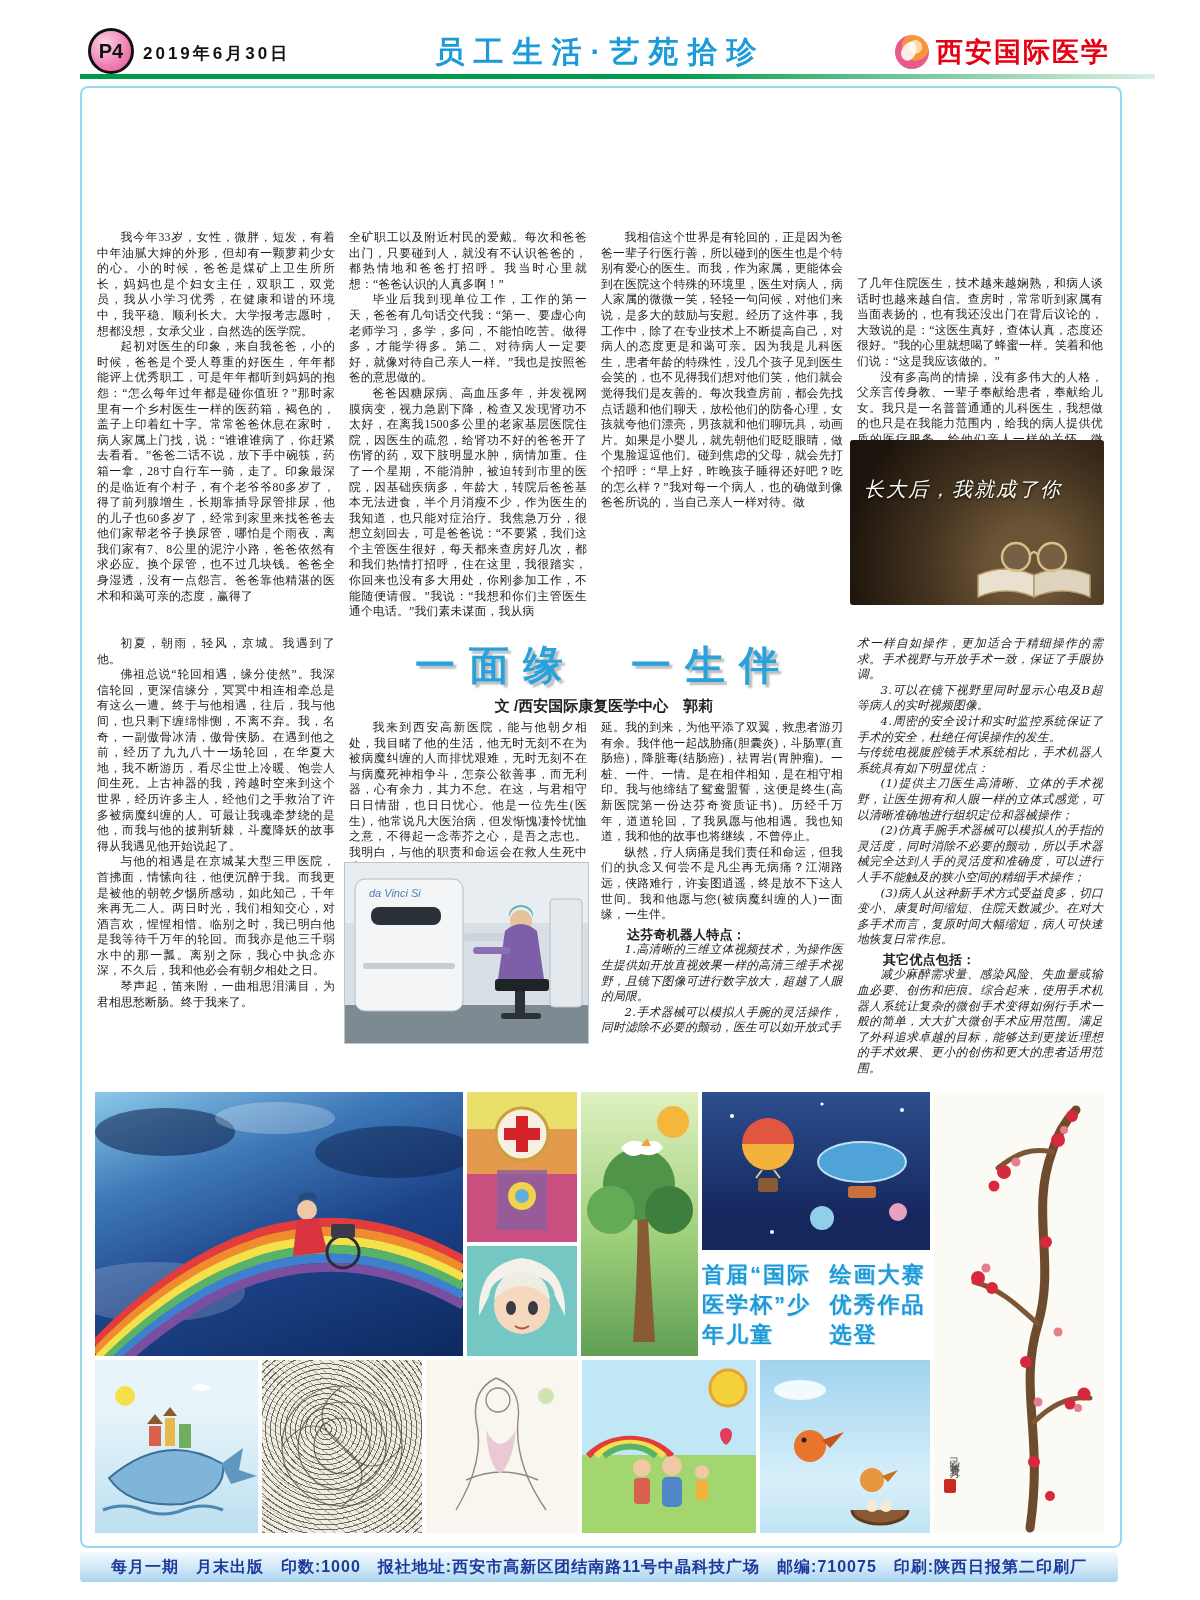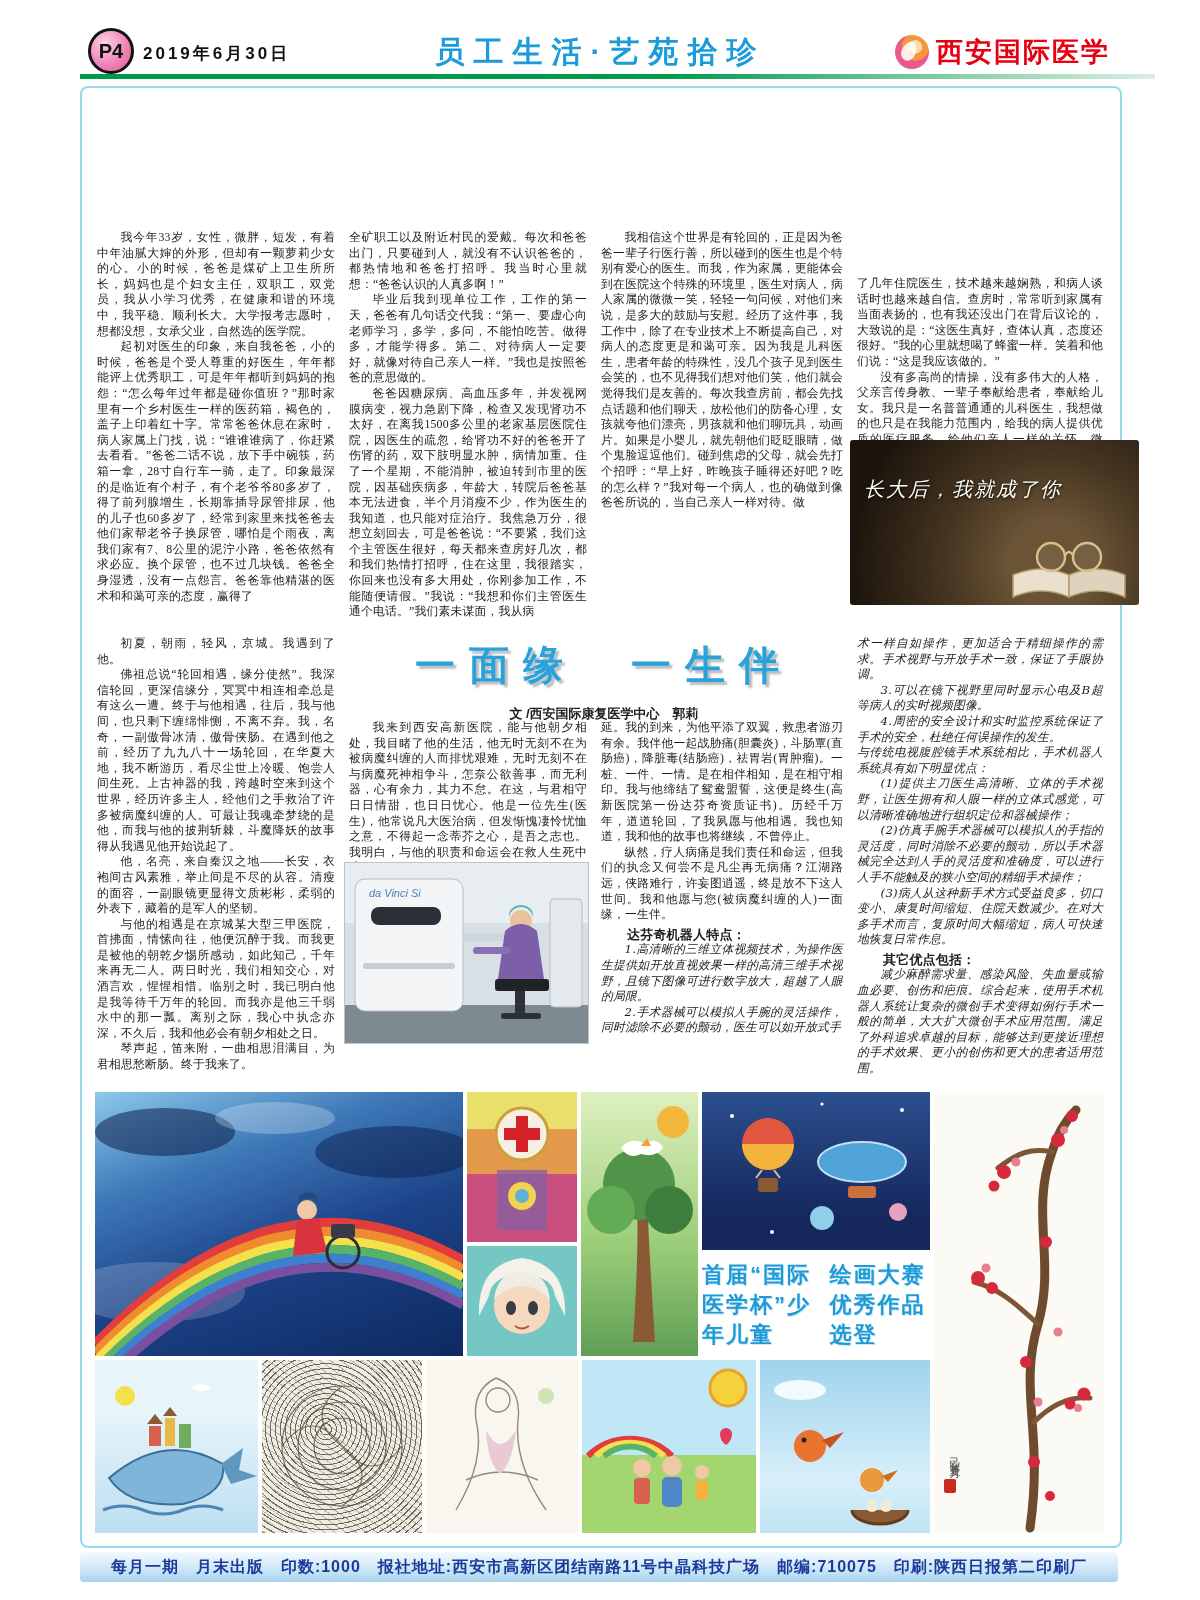--- a/index.html
+++ b/index.html
@@ -48,32 +48,32 @@
   .news-col p.kai{font-family:"DejaVu Serif",serif;font-style:italic;}
   .news-col p.bh{font-weight:bold;text-indent:2em;font-size:13px;font-style:normal;
                  font-family:"Liberation Sans",sans-serif;margin-top:4px;}
 
   .c-a1-1{left:97px;top:230px;}
   .c-a1-2{left:349px;top:230px;}
   .c-a1-3{left:601px;top:230px;width:242px;}
   .c-a1-4{left:857px;top:230px;width:246px;margin-top:46px;}
 
   
-  .dream-photo{left:850px;top:440px;width:289px;height:165px;border-radius:3px;overflow:hidden;
+  .dream-photo{left:850px;top:440px;width:254px;height:165px;border-radius:3px;overflow:hidden;
                background:radial-gradient(circle at 70% 75%,#6b5436 0 18%,#463521 45%,#1c140c 85%),
                           linear-gradient(120deg,#4a3a26,#171008);}
   .dream-caption{left:14px;top:36px;font-family:"DejaVu Serif",serif;font-style:italic;
                  font-size:20px;color:#fdfdf6;letter-spacing:2px;text-shadow:0 1px 3px #000;}
   .dream-art{right:4px;bottom:2px;}
 
   
   .a2-head{left:353px;top:638px;width:502px;text-align:center;}
   .a2-title{font-size:40px;font-weight:bold;color:#29a2dc;letter-spacing:14px;
             text-shadow:3px 3px 2px #bdbdbd;}
-  .a2-byline{margin-top:12px;font-size:13px;font-weight:bold;color:#222;}
+  .a2-byline{margin-top:4px;font-size:15px;font-weight:bold;color:#222;}
 
   .c-a2-1{left:97px;top:636px;}
   .c-a2-2{left:349px;top:720px;}
   .c-a2-3{left:601px;top:720px;width:242px;}
   .c-a2-4{left:857px;top:636px;width:246px;}
 
   .robot-photo{left:344px;top:862px;width:243px;height:180px;overflow:hidden;border:1px solid #b9c4cc;}
 
   
   .tile{overflow:hidden;}
@@ -157,21 +157,20 @@
   </div>
 
   <div class="abs a2-head">
     <div class="a2-title">一面缘　一生伴</div>
     <div class="a2-byline">文 /西安国际康复医学中心　郭莉</div>
   </div>
 
   <div class="abs news-col c-a2-1">
       <p class="para ind">初夏，朝雨，轻风，京城。我遇到了他。</p>
       <p class="para ind">佛祖总说“轮回相遇，缘分使然”。我深信轮回，更深信缘分，冥冥中相连相牵总是有这么一遭。终于与他相遇，往后，我与他间，也只剩下缠绵悱恻，不离不弃。我，名奇，一副傲骨冰清，傲骨侠肠。在遇到他之前，经历了九九八十一场轮回，在华夏大地，我不断游历，看尽尘世上冷暖、饱尝人间生死。上古神器的我，跨越时空来到这个世界，经历许多主人，经他们之手救治了许多被病魔纠缠的人。可最让我魂牵梦绕的是他，而我与他的披荆斩棘，斗魔降妖的故事得从我遇见他开始说起了。</p>
-      <p class="para ind">他，名亮，来自秦汉之地——长安，衣袍间古风素雅，举止间是不尽的从容。清瘦的面容，一副眼镜更显得文质彬彬，柔弱的外表下，藏着的是军人的坚韧。</p>
       <p class="para ind">与他的相遇是在京城某大型三甲医院，首拂面，情愫向往，他便沉醉于我。而我更是被他的朝乾夕惕所感动，如此知己，千年来再无二人。两日时光，我们相知交心，对酒言欢，惺惺相惜。临别之时，我已明白他是我等待千万年的轮回。而我亦是他三千弱水中的那一瓢。离别之际，我心中执念亦深，不久后，我和他必会有朝夕相处之日。</p>
       <p class="para ind">琴声起，笛来附，一曲相思泪满目，为君相思愁断肠。终于我来了。</p>
     </div>
   <div class="abs news-col c-a2-2">
       <p class="para ind">我来到西安高新医院，能与他朝夕相处，我目睹了他的生活，他无时无刻不在为被病魔纠缠的人而排忧艰难，无时无刻不在与病魔死神相争斗，怎奈公欲善事，而无利器，心有余力，其力不怠。在这，与君相守日日情甜，也日日忧心。他是一位先生(医生)，他常说凡大医治病，但发惭愧凄怜忧恤之意，不得起一念蒂芥之心，是吾之志也。我明白，与他的职责和命运会在救人生死中缠</p>
     </div>
   <div class="abs news-col c-a2-3">
       <p class="para">延。我的到来，为他平添了双翼，救患者游刃有余。我伴他一起战胁痛(胆囊炎)，斗肠覃(直肠癌)，降脏毒(结肠癌)，祛胃岩(胃肿瘤)。一桩、一件、一情。是在相伴相知，是在相守相印。我与他缔结了鸳鸯盟誓，这便是终生(高新医院第一份达芬奇资质证书)。历经千万年，道道轮回，了我夙愿与他相遇。我也知道，我和他的故事也将继续，不曾停止。</p>
       <p class="para ind">纵然，疗人病痛是我们责任和命运，但我们的执念又何尝不是凡尘再无病痛？江湖路远，侠路难行，许妄图逍遥，终是放不下这人世间。我和他愿与您(被病魔纠缠的人)一面缘，一生伴。</p>
       <p class="para bh">达芬奇机器人特点：</p>

